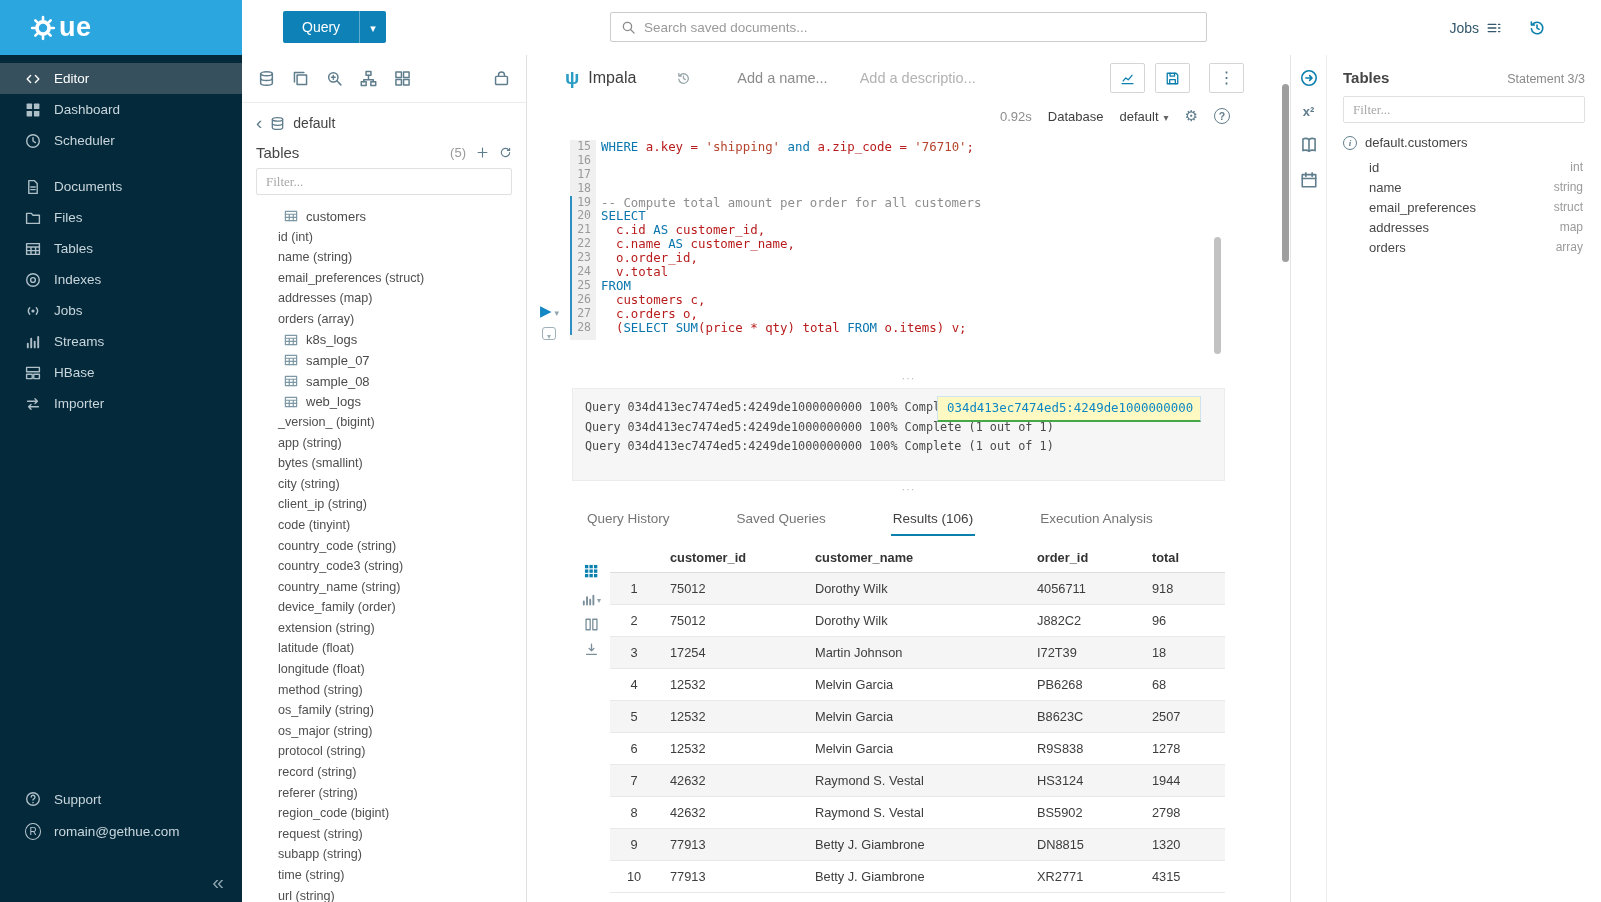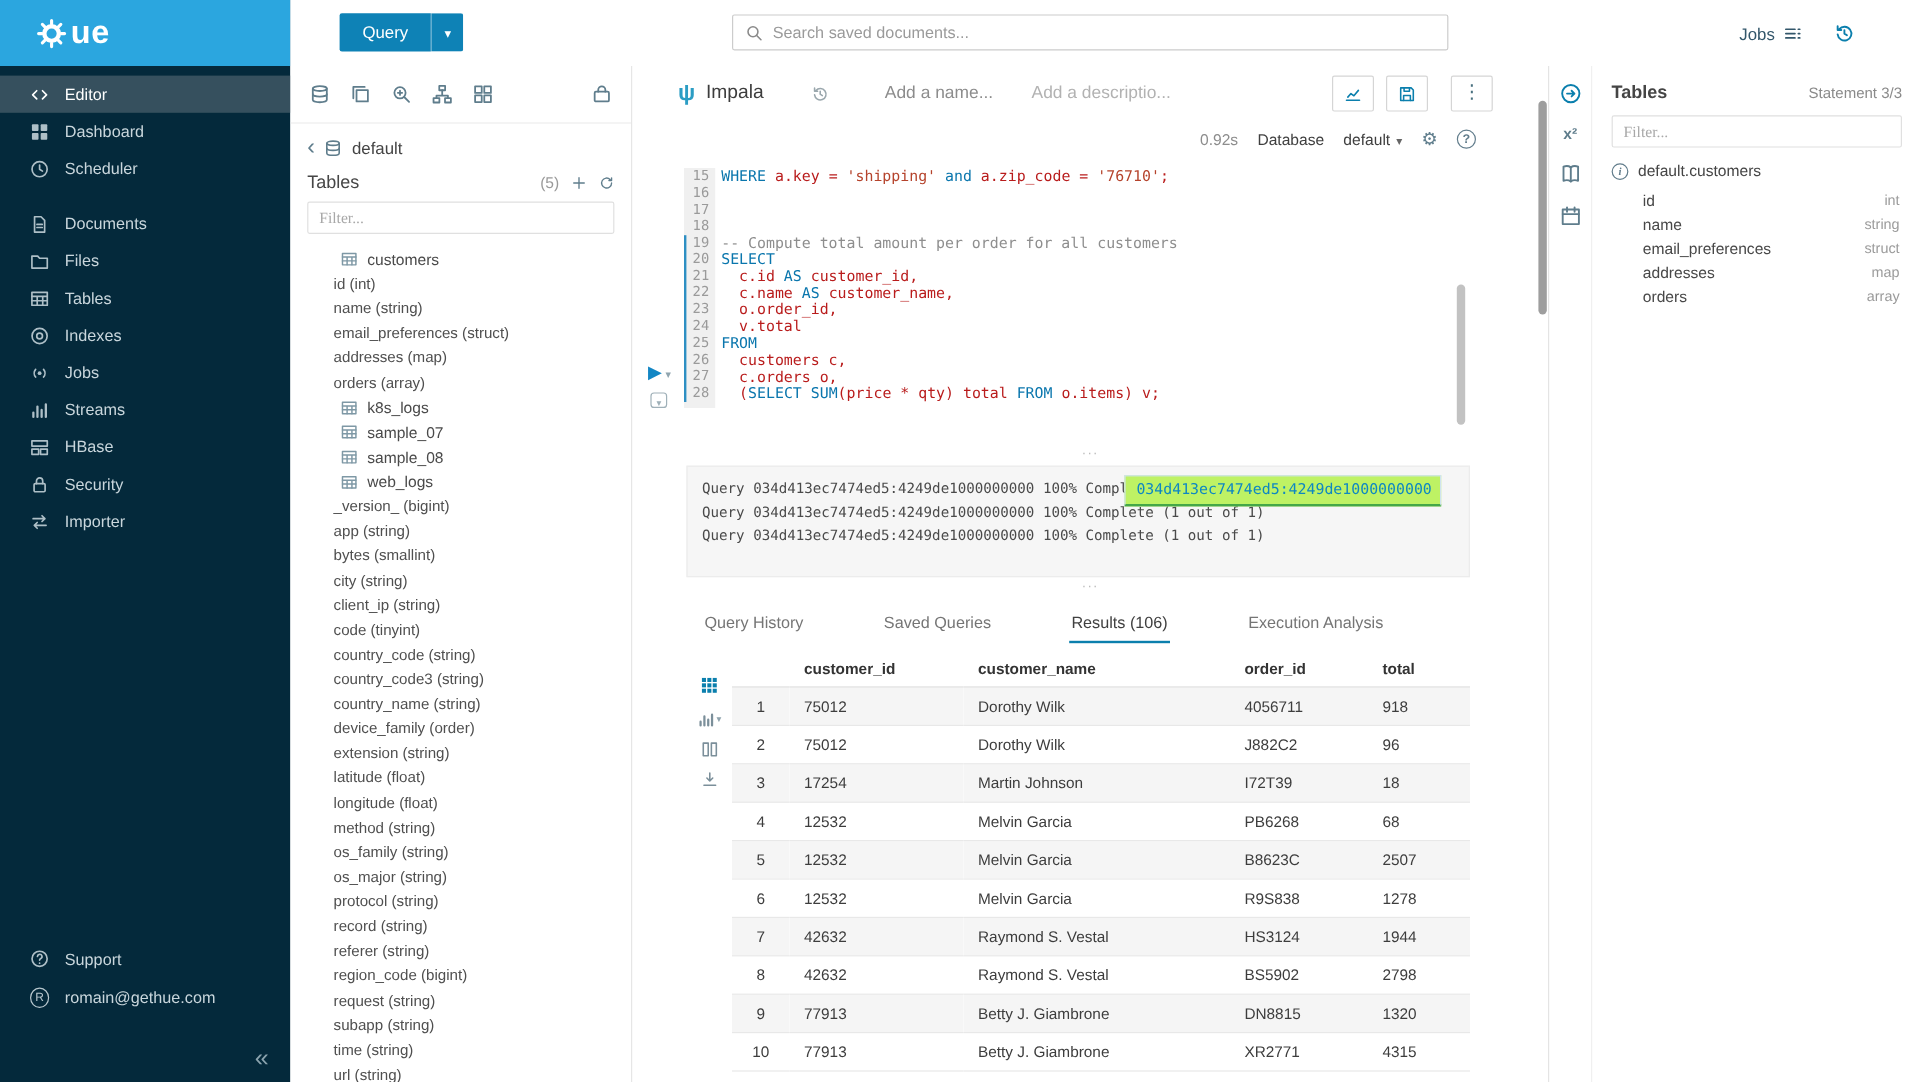--- a/index.html
+++ b/index.html
@@ -101,21 +101,21 @@
   .fmt-btn { margin-top:7px; margin-left:2px; width:14px; height:13px; border:1.4px solid #9fb0b8; border-radius:3px; display:flex; align-items:center; justify-content:center; cursor:pointer; }
   .fmt-btn .caret-glyph { font-size:8px; color:#9fb0b8; }
 
   .ed-scroll { position:absolute; right:69px; top:182px; width:7px; height:117px; background:#c2c2c2; border-radius:4px; }
   .pg-scroll { position:absolute; right:1px; top:29px; width:7px; height:178px; background:#9e9e9e; border-radius:4px; }
   .split { position:absolute; left:0; right:0; text-align:center; color:#b9b9b9; font-size:11px; letter-spacing:1px; height:12px; line-height:8px; cursor:row-resize; }
   .split::before { content:"···"; }
   .s1 { top:319px; } .s2 { top:430px; }
 
   .log-box { position:absolute; left:45px; top:333px; width:653px; height:93px; background:#f6f6f6; border:1px solid #ececec; padding:9px 12px; font-family:"DejaVu Sans Mono", monospace; font-size:11.8px; line-height:19.6px; color:#4a4a4a; overflow:hidden; }
-  .log-overlay { position:absolute; left:410px; top:341px; width:264px; height:26px; background:#bef264; border:1px solid #cfe3ef; border-bottom:2px solid #44a748; color:#0d87c3; font-family:"DejaVu Sans Mono", monospace; font-size:12.4px; line-height:22px; padding:0 9px; z-index:5; cursor:pointer; white-space:nowrap; overflow:hidden; }
+  .log-overlay { position:absolute; left:410px; top:341px; width:264px; height:26px; background:#fef9c3; border:1px solid #cfe3ef; border-bottom:2px solid #44a748; color:#0d87c3; font-family:"DejaVu Sans Mono", monospace; font-size:12.4px; line-height:22px; padding:0 9px; z-index:5; cursor:pointer; white-space:nowrap; overflow:hidden; }
 
   .tabs { position:absolute; top:450px; left:58px; right:0; display:flex; gap:63px; font-size:13.5px; color:#757575; }
   .tab { padding:6px 2px 8px; cursor:pointer; }
   .tab.active { color:#404040; border-bottom:2px solid #0b7fad; }
 
   .results { position:absolute; top:488px; left:45px; right:0; bottom:0; display:flex; }
   .r-rail { width:38px; padding-top:21px; display:flex; flex-direction:column; align-items:center; gap:10px; color:#7b8f9a; }
   .r-rail .icon { cursor:pointer; } .r-rail .icon svg { width:15px; height:15px; }
   .r-rail .active { color:#0b7fad; }
   .rr-chart { display:flex; align-items:flex-end; gap:1px; cursor:pointer; }
@@ -245,29 +245,20 @@
         </div>
         <div class="nav-item">
           <span class="icon">
             <svg viewBox="0 0 16 16" fill="none" stroke="currentColor" stroke-width="1.4" stroke-linecap="round" stroke-linejoin="round">
               <rect x="1.6" y="2.4" width="12.8" height="4.3"></rect>
               <rect x="1.6" y="9.3" width="5.6" height="4.3"></rect>
               <rect x="8.8" y="9.3" width="5.6" height="4.3"></rect>
             </svg>
           </span>
           <span>HBase</span>
-        </div>
-        <div class="nav-item">
-          <span class="icon">
-            <svg viewBox="0 0 16 16" fill="none" stroke="currentColor" stroke-width="1.4" stroke-linecap="round" stroke-linejoin="round">
-              <rect x="3.4" y="7" width="9.2" height="6.8" rx="1"></rect>
-              <path d="M5.4 7V4.9a2.6 2.6 0 0 1 5.2 0V7"></path>
-            </svg>
-          </span>
-          <span>Security</span>
         </div>
         <div class="nav-item">
           <span class="icon">
             <svg viewBox="0 0 16 16" fill="none" stroke="currentColor" stroke-width="1.4" stroke-linecap="round" stroke-linejoin="round">
               <path d="M2.6 5.2h9.8M10 2.8l2.4 2.4L10 7.6M13.4 10.8H3.6M6 8.4 3.6 10.8 6 13.2"></path>
             </svg>
           </span>
           <span>Importer</span>
         </div>
       </nav>

